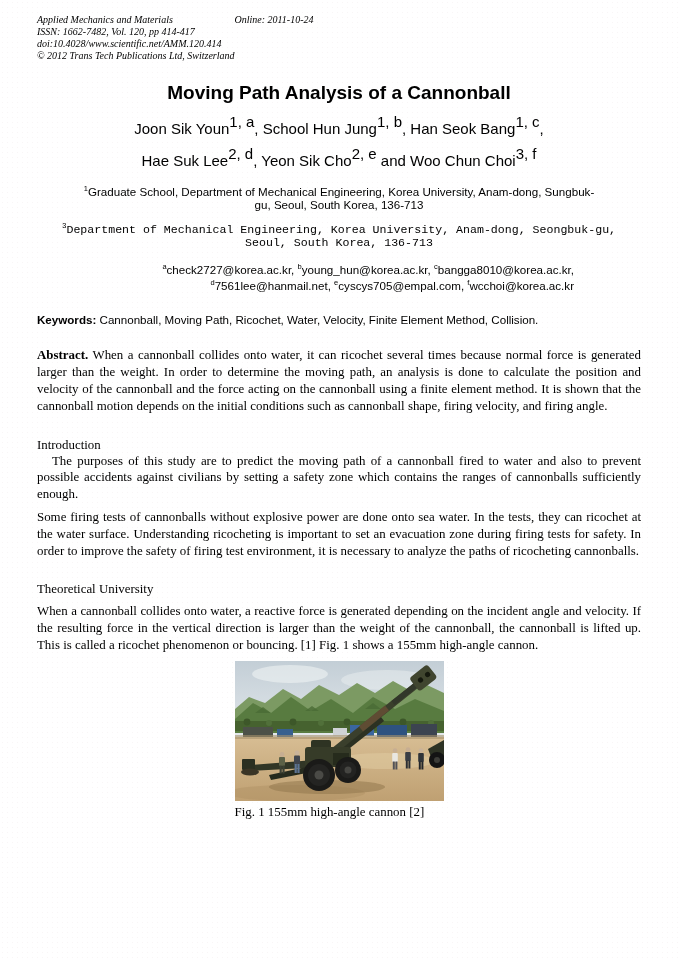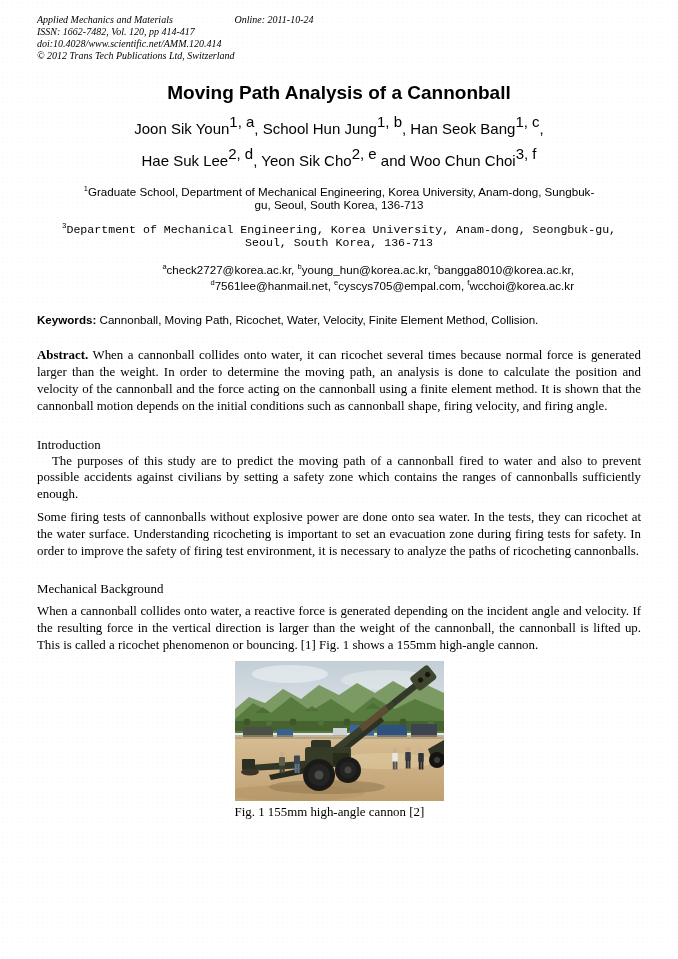--- a/index.html
+++ b/index.html
@@ -91,21 +91,21 @@
   <p class="emails"><sup>a</sup><span>check2727@korea.ac.kr</span><span>, </span><sup>b</sup><span>young_hun@korea.ac.kr</span><span>, </span><sup>c</sup><span>bangga8010@korea.ac.kr</span><span>,</span> <sup>d</sup><span>7561lee@hanmail.net</span><span>, </span><sup>e</sup><span>cyscys705@empal.com</span><span>, </span><sup>f</sup><span>wcchoi@korea.ac.kr</span></p>
 
   <p class="keywords"><b>Keywords:</b><span> Cannonball, Moving Path, Ricochet, Water, Velocity, Finite Element Method, Collision.</span></p>
 
   <p class="body-p abstract"><b>Abstract.</b><span> When a cannonball collides onto water, it can ricochet several times because normal force is generated larger than the weight. In order to determine the moving path, an analysis is done to calculate the position and velocity of the cannonball and the force acting on the cannonball using a finite element method. It is shown that the cannonball motion depends on the initial conditions such as cannonball shape, firing velocity, and firing angle.</span></p>
 
   <h3 class="sec-heading">Introduction</h3>
   <p class="body-p indent">The purposes of this study are to predict the moving path of a cannonball fired to water and also to prevent possible accidents against civilians by setting a safety zone which contains the ranges of cannonballs sufficiently enough.</p>
   <p class="body-p after-heading">Some firing tests of cannonballs without explosive power are done onto sea water. In the tests, they can ricochet at the water surface. Understanding ricocheting is important to set an evacuation zone during firing tests for safety. In order to improve the safety of firing test environment, it is necessary to analyze the paths of ricocheting cannonballs.</p>
 
-  <h3 class="sec-heading">Mechanical Background</h3>
+  <h3 class="sec-heading">Theoretical University</h3>
   <p class="body-p after-heading">When a cannonball collides onto water, a reactive force is generated depending on the incident angle and velocity. If the resulting force in the vertical direction is larger than the weight of the cannonball, the cannonball is lifted up. This is called a ricochet phenomenon or bouncing. [1] Fig. 1 shows a 155mm high-angle cannon.</p>
 
   <figure class="fig">
     <svg width="209" height="140" viewBox="0 0 209 140" role="img">
       <defs>
         <linearGradient id="skyG" x1="0" y1="0" x2="0" y2="1">
           <stop offset="0" stop-color="#c3ced6"></stop>
             <stop offset="1" stop-color="#e4e9ec"></stop>
         </linearGradient>
         <linearGradient id="gndG" x1="0" y1="0" x2="0" y2="1">

